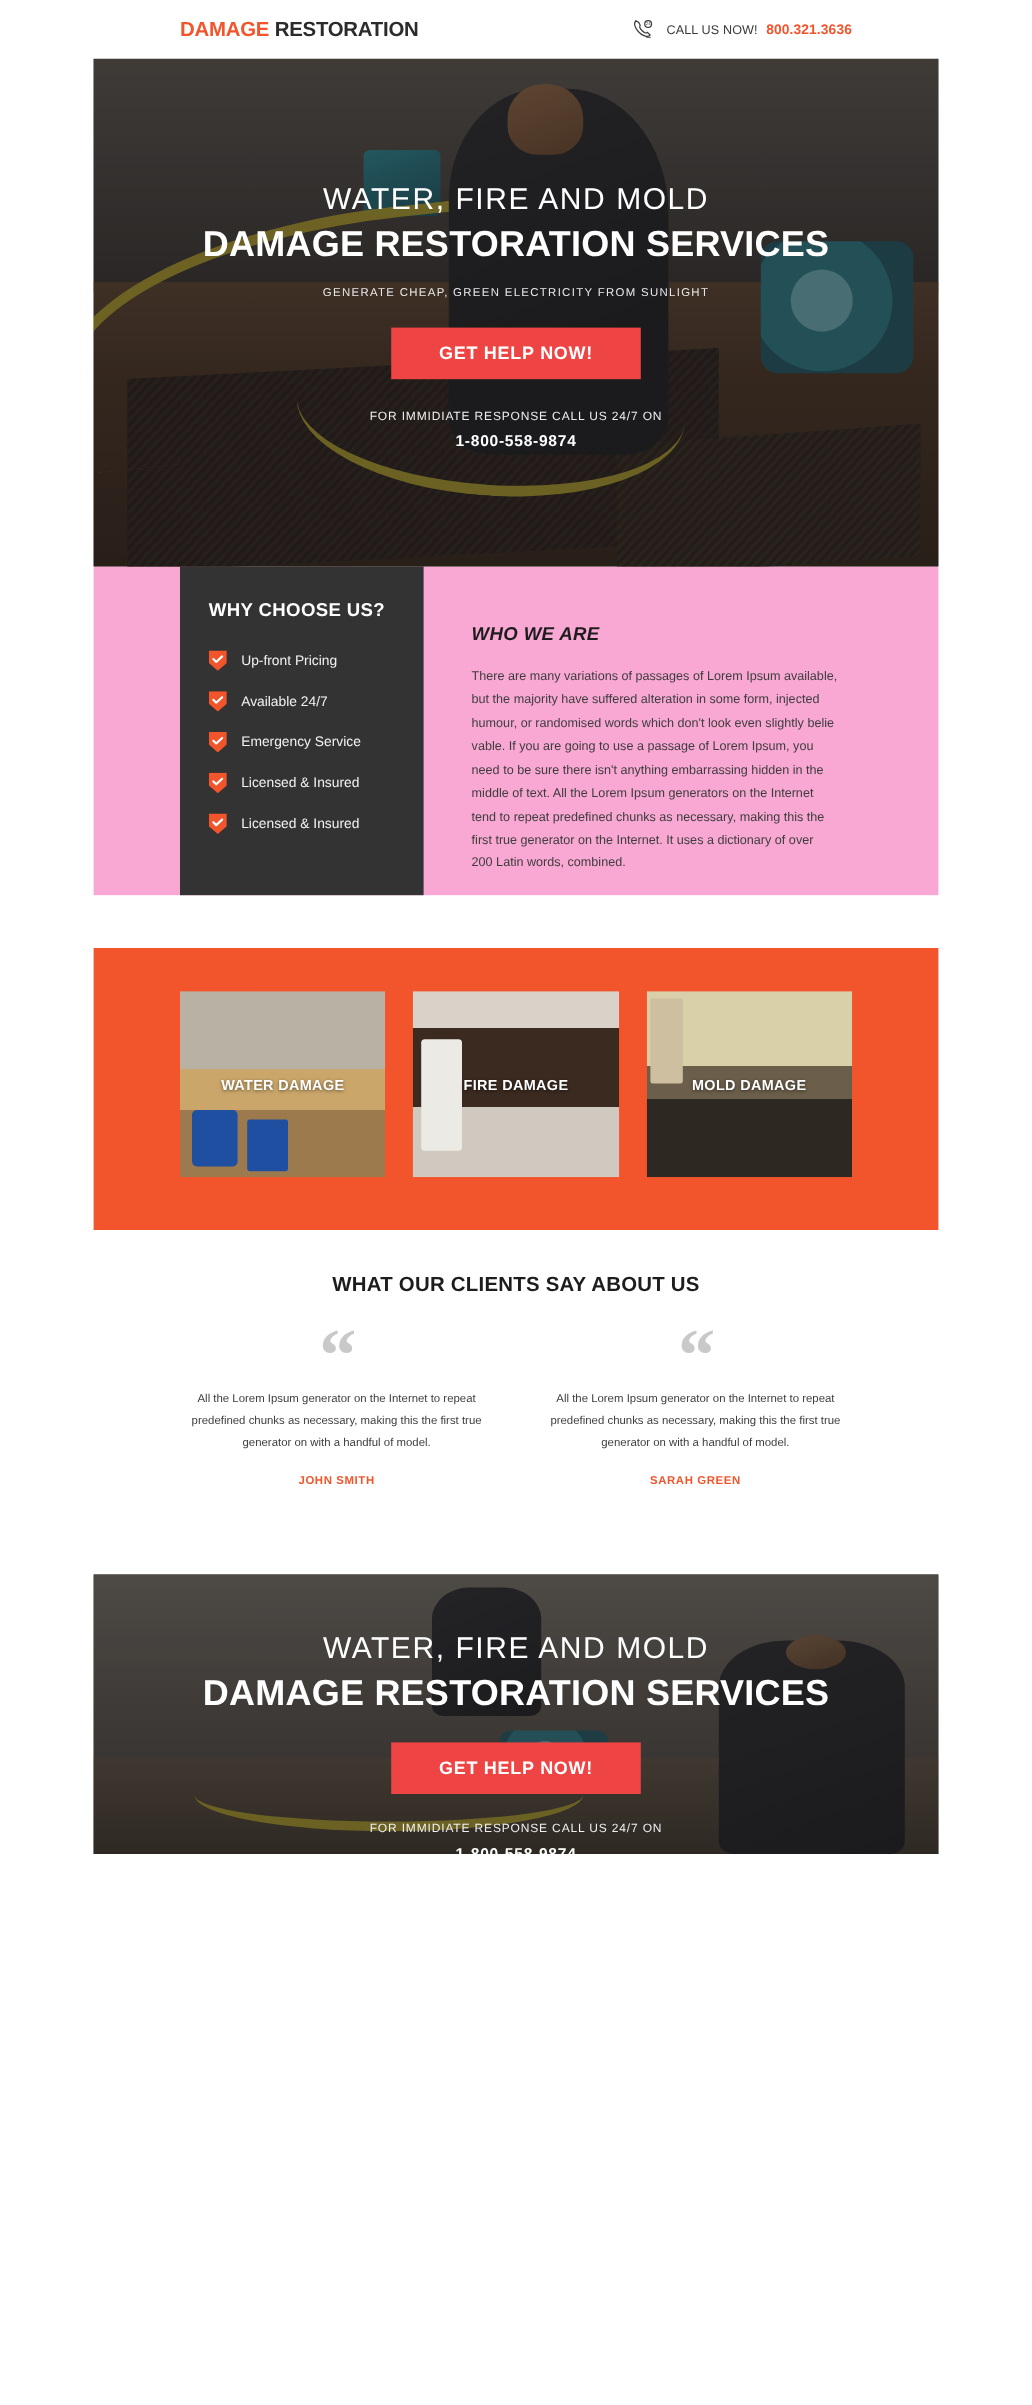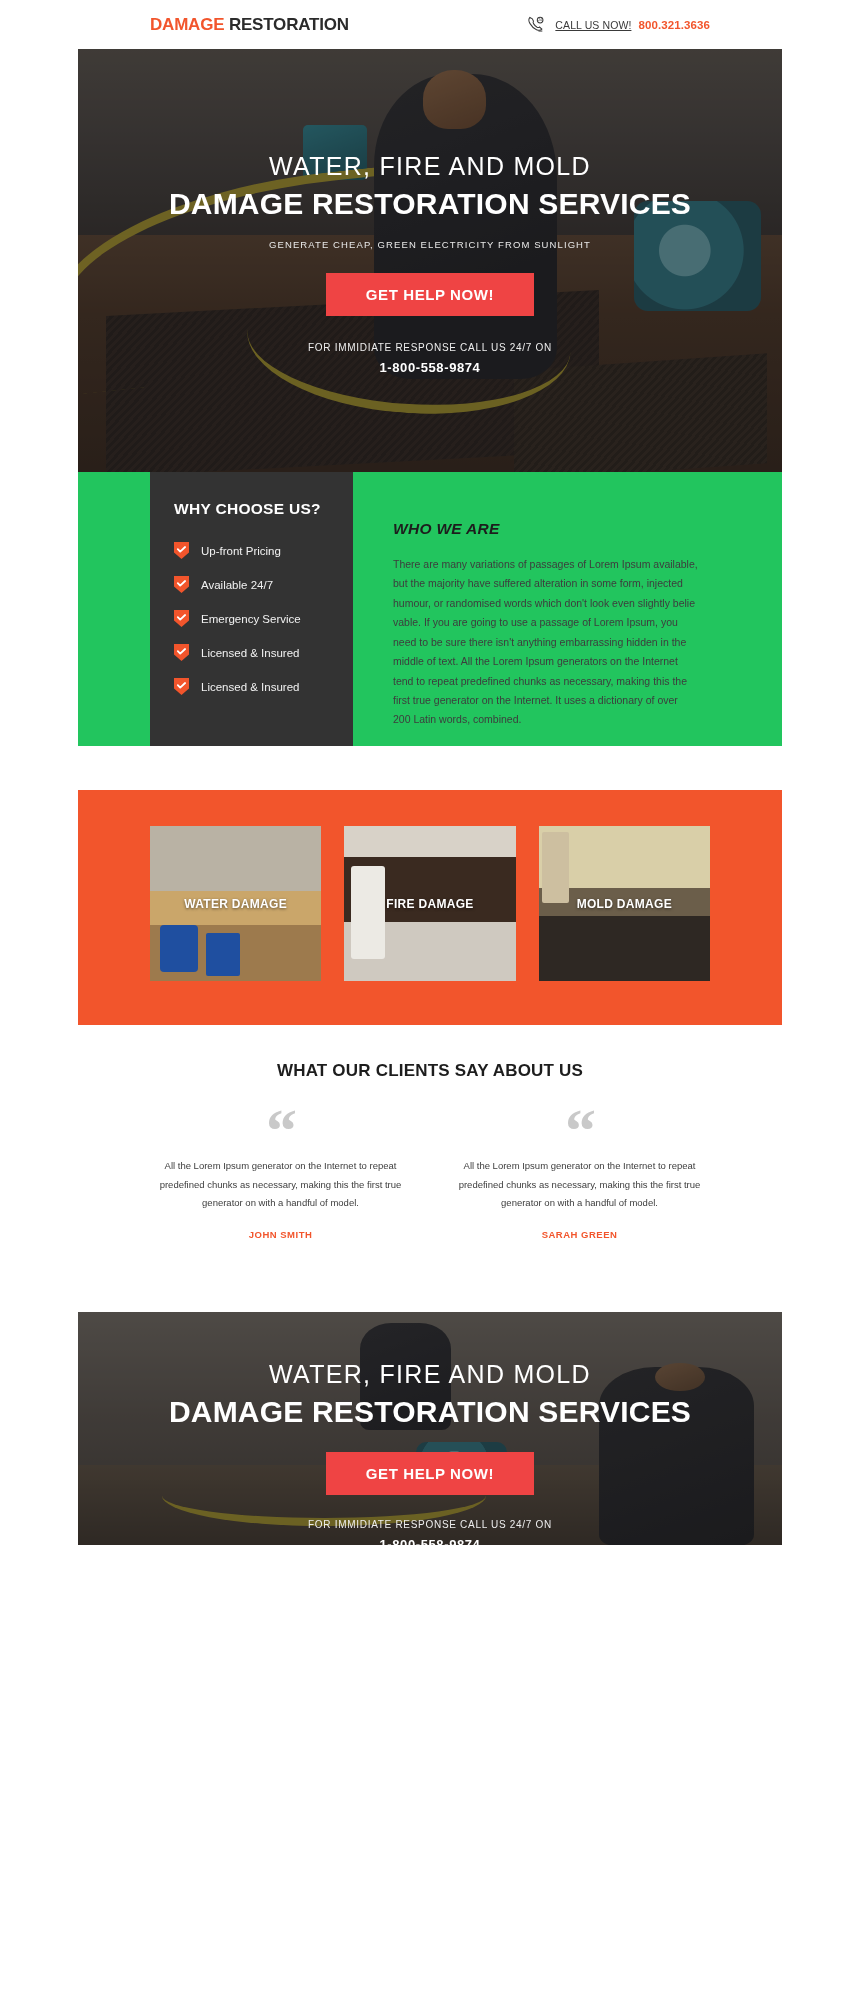--- a/index.html
+++ b/index.html
@@ -19,21 +19,21 @@
     display:flex;
     align-items:center;
     justify-content:space-between;
     padding:0 72px;
   }
   .logo { font-size:17px; font-weight:bold; letter-spacing:-0.2px; }
   .logo .accent { color:#f2552c; }
   .logo .dark { color:#2b2b2b; }
   .header-phone { display:flex; align-items:center; gap:7px; }
   .phone-ico { width:22px; height:22px; display:block; }
-  .call-label { font-size:10.5px; color:#3a3a3a; letter-spacing:0.1px; font-weight:500;text-decoration:underline;}
+  .call-label { font-size:10.5px; color:#3a3a3a; letter-spacing:0.1px; font-weight:500;}
   .call-number { font-size:11.5px; color:#f2552c; font-weight:bold; letter-spacing:0.1px;}
 
   
   .hero {
     position:relative;
     height:423px;
     overflow:hidden;
     background:#3b3630;
   }
   .hero-photo { position:absolute; inset:0; }
@@ -137,21 +137,21 @@
   }
   .hero-num {
     margin-top:7px;
     font-size:13px;
     font-weight:bold;
     letter-spacing:0.6px;
     color:#fff;
   }
 
   
-  .about { display:flex; padding:0 72px; align-items:flex-start; background:#22c55e; }
+  .about { display:flex; padding:0 72px; align-items:flex-start; background:#f9a8d4; }
   .why {
     width:203px;
     background:#333333;
     color:#fff;
     padding:28px 0 34px 0;
     margin-top:0;
     flex:0 0 203px;
   }
   .why h3 {
     font-size:15.5px;

